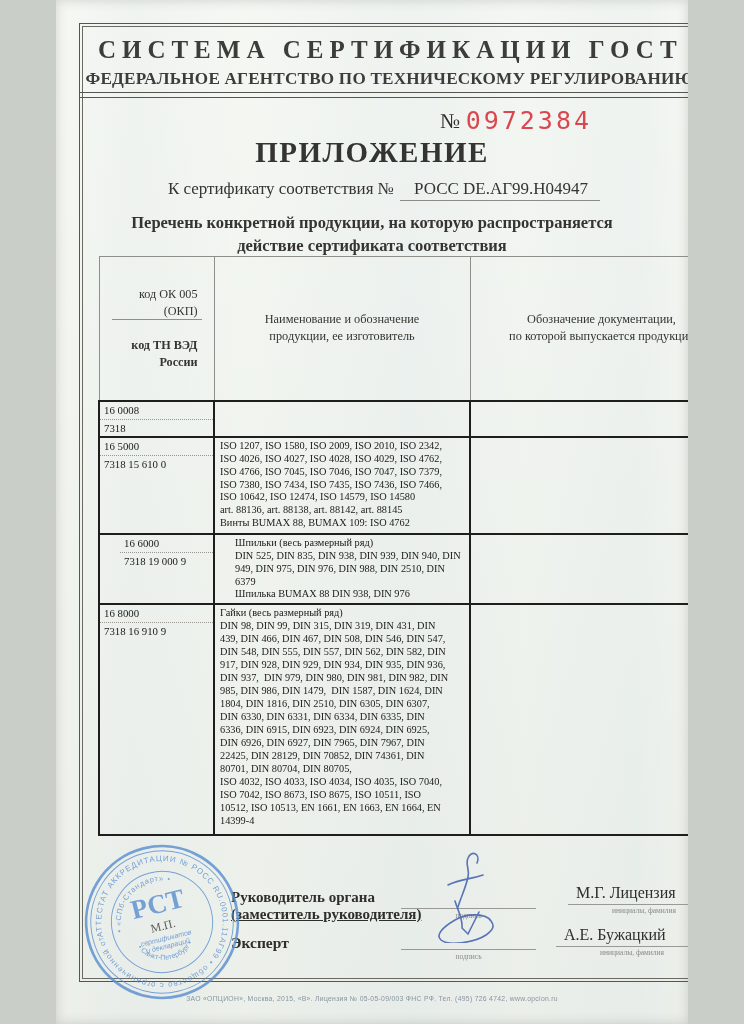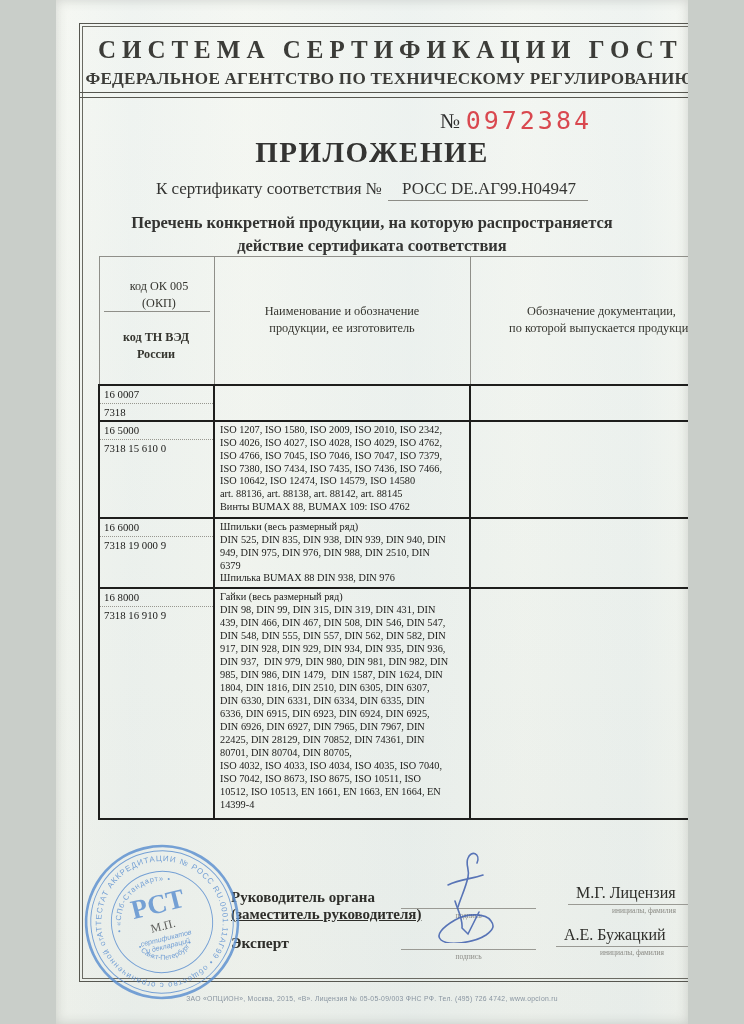--- a/index.html
+++ b/index.html
@@ -17,33 +17,33 @@
   .frame::before{content:"";position:absolute;inset:2px;border:1px solid #6a6a62;}
   
   .header-box{position:absolute;left:23px;top:23px;width:656px;height:70px;}
   .header-box::before{content:"";position:absolute;left:0;right:0;bottom:0;border-bottom:1px solid #56564f;}
   .header-box::after{content:"";position:absolute;left:0;right:0;bottom:-5px;border-bottom:1.5px solid #56564f;}
   .hline1{position:absolute;top:13px;left:0;width:100%;text-align:center;font-weight:bold;font-size:25px;letter-spacing:6px;color:#3c3c38;white-space:nowrap;}
   .hline2{position:absolute;top:45px;left:0;width:100%;text-align:center;font-weight:bold;font-size:17.5px;letter-spacing:0.2px;color:#3c3c38;white-space:nowrap;transform:scaleX(.98);}
   .doc-number{position:absolute;top:106px;right:96px;font-size:21px;color:#2f2f2f;white-space:nowrap;}
   .doc-number .digits{font-family:"DejaVu Sans Mono", monospace;font-size:25px;letter-spacing:3px;color:#d9484f;vertical-align:-1px;}
   .title{position:absolute;top:136px;left:0;width:100%;text-align:center;font-size:29px;font-weight:bold;letter-spacing:1.5px;color:#343432;}
-  .cert-line{position:absolute;top:179px;left:0;width:100%;text-align:center;font-size:17px;color:#343432;}
+  .cert-line{position:absolute;top:179px;left:12px;width:100%;text-align:center;font-size:17px;color:#343432;}
   .cert-value{display:inline-block;margin-left:6px;padding:0 12px 1px 14px;border-bottom:1px solid #8c8c86;}
   .subtitle{position:absolute;top:211px;left:0;width:100%;text-align:center;font-weight:bold;font-size:16.5px;line-height:1.42;color:#343432;white-space:pre-line;}
   
   .product-table{position:absolute;left:42px;top:256px;width:634px;border-collapse:collapse;table-layout:fixed;}
   .product-table thead td{border:1px solid #8f8f89;vertical-align:middle;text-align:center;font-size:12.3px;line-height:1.4;color:#35352f;white-space:pre-line;height:62px;padding:2px 6px;}
-  .product-table thead td.c1{padding:4px;text-align:center;}
+  .product-table thead td.c1{padding:12px;text-align:right;}
   .c1top{height:29px;border-bottom:1px solid #8f8f89;display:flex;align-items:center;padding:2px 4px 2px 9px;font-size:12.2px;}
   .c1bot{height:29px;display:flex;align-items:center;padding:2px 4px 2px 3px;font-size:12.2px;font-weight:bold;}
   .product-table tbody td{border:2px solid #1e1e1c;vertical-align:top;color:#20201e;}
   .product-table tbody tr:nth-child(1) td{height:30px;}
   .product-table tbody tr:nth-child(2) td{height:91px;}
-  .product-table tbody tr:nth-child(3) td{height:64px;}
+  .product-table tbody tr:nth-child(3) td{height:64px;padding-left:20px;}
   .product-table tbody tr:nth-child(4) td{height:225px;}
   td.cell-code{padding:0;font-size:10.8px;}
   .okp{padding:2px 4px 3px;border-bottom:1px dotted #97978f;}
   .tnved{padding:2px 4px 0;}
   td.cell-product{padding:2px 3px 2px 5px;font-size:10.3px;line-height:1.26;white-space:pre;}
   td.cell-docs{padding:2px 4px;font-size:10.3px;}
   
   .sig-role1{position:absolute;left:175px;top:889px;font-weight:bold;font-size:15px;line-height:1.12;color:#2e2e2a;}
   .sig-role1 .u{text-decoration:underline;}
   .sig-role2{position:absolute;left:175px;top:934px;font-weight:bold;font-size:15.5px;color:#2e2e2a;}
@@ -105,21 +105,21 @@
         </td>
         <td>Наименование и обозначение
 продукции, ее изготовитель</td>
         <td>Обозначение документации,
 по которой выпускается продукция</td>
       </tr>
     </thead>
     <tbody>
     <tr>
       <td class="cell-code">
-        <div class="okp">16 0007</div>
+        <div class="okp">16 0008</div>
         <div class="tnved">7318</div>
       </td>
       <td class="cell-product"></td>
       <td class="cell-docs"></td>
     </tr>
 
     <tr>
       <td class="cell-code">
         <div class="okp">16 5000</div>
         <div class="tnved">7318 15 610 0</div>

